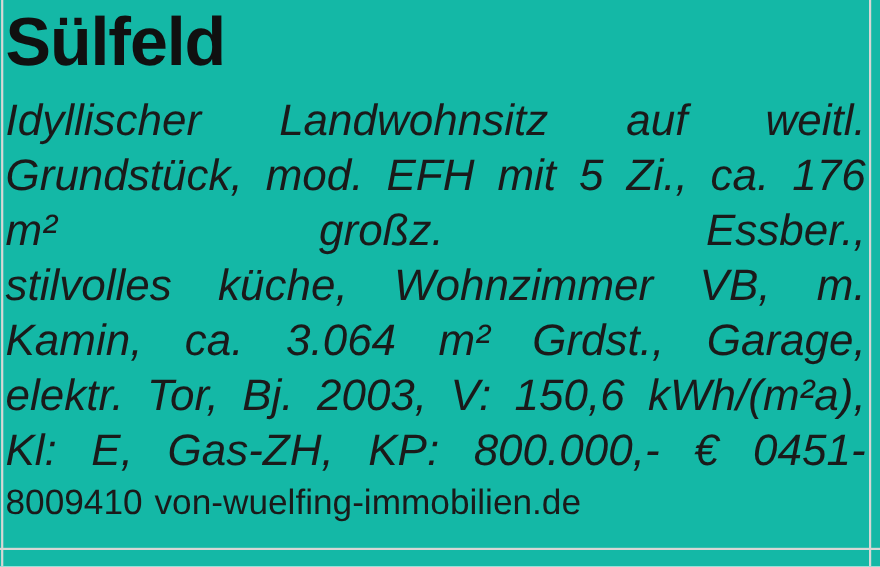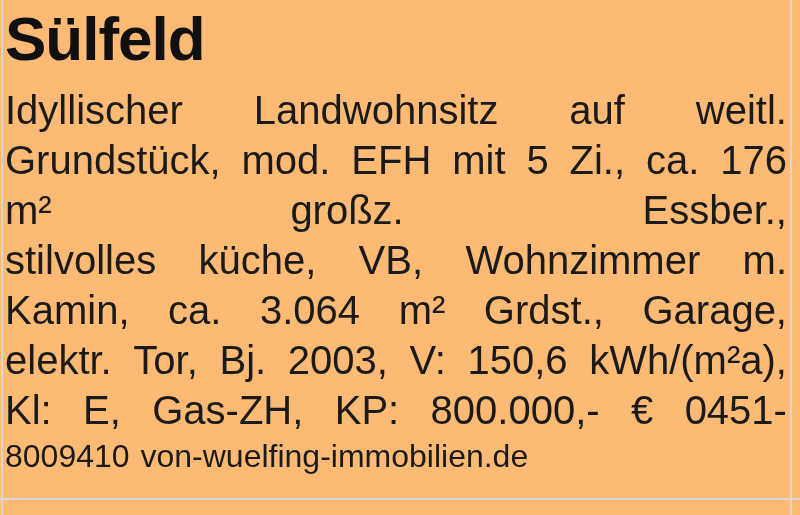--- a/index.html
+++ b/index.html
@@ -4,21 +4,21 @@
 <style>
   html, body {
     margin: 0;
     padding: 0;
     background: #ffffff;
   }
   .page {
     position: relative;
     width: 800px;
     height: 515px;
-    background: #fdba74;
+    background: #14b8a6;
     overflow: hidden;
     font-family: "Liberation Sans", sans-serif;
     color: #161616;
   }
   
   .rule {
     position: absolute;
     background: #d7d7d5;
   }
   .rule-left   { left: 1px;  top: 0;      width: 2px;  height: 515px; }
@@ -48,20 +48,21 @@
     width: 782px;
   }
   .jline {
     display: flex;
     justify-content: space-between;
     align-items: baseline;
     height: 50px;
     font-size: 40px;
     white-space: nowrap;
     color: #1a1a1a;
+    font-style: italic;
   }
   .jline span { display: inline-block; }
   .lastline {
     display: block;
     height: 50px;
     font-size: 32px;
     white-space: nowrap;
     text-align: left;
     word-spacing: 2px;
     color: #1a1a1a;
@@ -97,22 +98,22 @@
         <span>176</span>
       </div>
     <div class="jline">
         <span>m²</span>
         <span>großz.</span>
         <span>Essber.,</span>
       </div>
     <div class="jline">
         <span>stilvolles</span>
         <span>küche,</span>
+        <span>Wohnzimmer</span>
         <span>VB,</span>
-        <span>Wohnzimmer</span>
         <span>m.</span>
       </div>
     <div class="jline">
         <span>Kamin,</span>
         <span>ca.</span>
         <span>3.064</span>
         <span>m²</span>
         <span>Grdst.,</span>
         <span>Garage,</span>
       </div>

